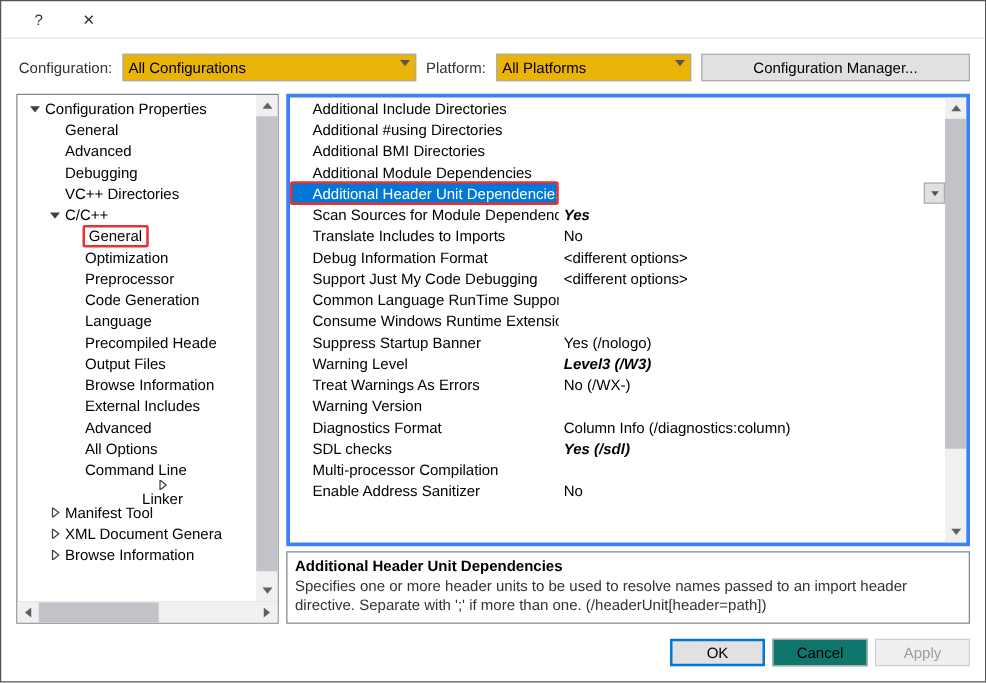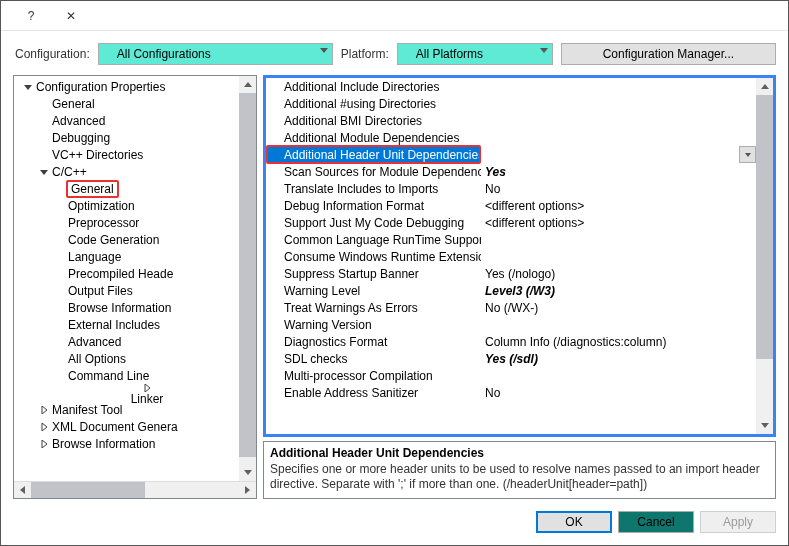--- a/index.html
+++ b/index.html
@@ -6,29 +6,29 @@
 body { background: #fff; width: 789px; height: 546px; border: 1px solid #555; display: flex; flex-direction: column; overflow: hidden; }
 
 
 .titlebar { display: flex; align-items: center; height: 30px; padding: 0 4px 0 10px; border-bottom: 1px solid #e5e5e5; }
 .titlebar .title { flex: 1; color: #333; }
 .titlebar .tbtn { width: 40px; height: 28px; display: flex; align-items: center; justify-content: center; color: #333; cursor: pointer; }
 
 
 .configrow { display: flex; align-items: center; gap: 8px; padding: 12px 12px 10px 14px; }
 .configrow label { color: #333; }
-.combo { position: relative; height: 22px; border: 1px solid #acacac; background: #5eead4; display: flex; align-items: center; padding: 0 18px 0 18px; cursor: pointer; }
+.combo { position: relative; height: 22px; border: 1px solid #acacac; background: #eab308; display: flex; align-items: center; padding: 0 18px 0 4px; cursor: pointer; }
 .combo .chev { position: absolute; right: 4px; top: 4px; border-left: 4px solid transparent; border-right: 4px solid transparent; border-top: 5px solid #555; }
 #cfg-combo { width: 235px; }
 #plt-combo { width: 156px; }
 .cfgmgr { height: 22px; border: 1px solid #acacac; background: #e1e1e1; padding: 0 10px; display: flex; align-items: center; cursor: pointer; flex:1; justify-content:center; }
 
 
 .main { flex: 1; display: flex; margin: 0 12px 6px 12px; gap: 6px; min-height: 0; }
-.tree { width: 244px; border: 1px solid #828790; background: #fff; position: relative; display: flex; flex-direction: column; text-align: center; }
+.tree { width: 210px; border: 1px solid #828790; background: #fff; position: relative; display: flex; flex-direction: column; text-align: center; }
 .tree-body { flex:1; overflow: hidden; padding: 2px 0; }
 .tnode { display: flex; align-items: center; height: 17px; padding-left: 6px; cursor: pointer; white-space: nowrap; color: #000; }
 .tnode .exp { width: 12px; display:inline-flex; justify-content:center; }
 .tnode .exp svg { width:8px; height:8px; }
 .tnode .lbl { padding: 0 2px; }
 .lbl.boxed { border: 2px solid #e63232; border-radius: 2px; padding: 0 3px; }
 .tree .hscroll { height: 17px; border-top: 1px solid #ddd; display:flex; align-items:center; }
 .tree .hscroll .harrow { width: 17px; height: 100%; background: #f0f0f0; display:flex; align-items:center; justify-content:center; }
 .tree .hscroll .htrack { flex:1; background:#f0f0f0; position:relative; height:100%; }
 .tree .hscroll .hthumb { position:absolute; left:0; top:0; height:100%; width:55%; background:#c2c3c9; }

